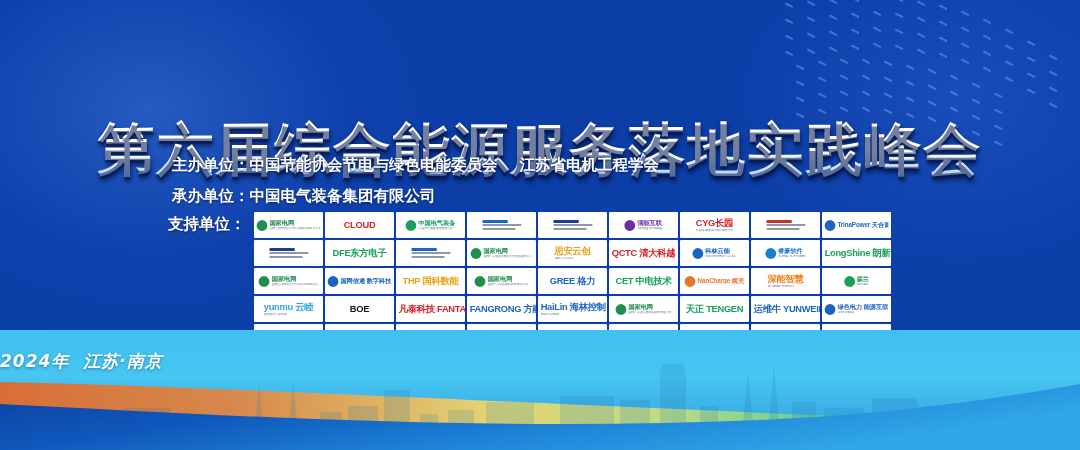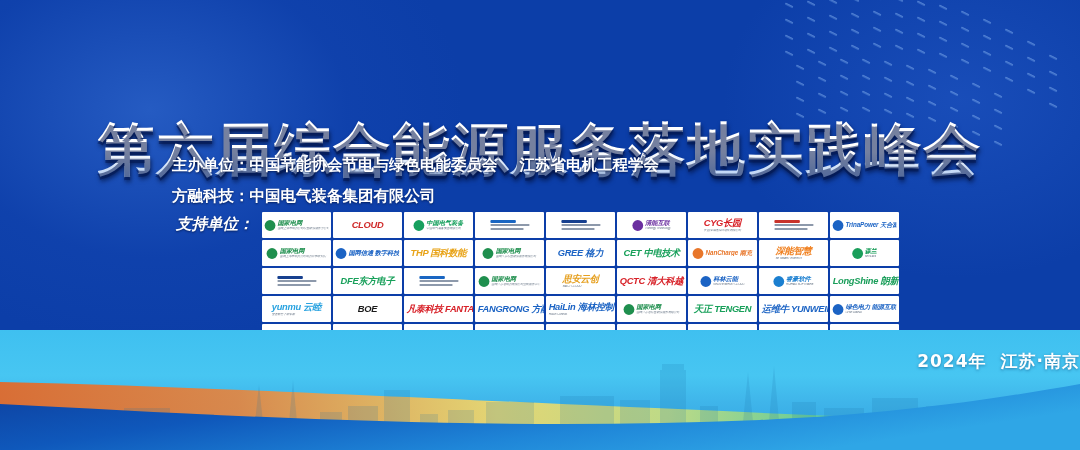--- a/index.html
+++ b/index.html
@@ -54,21 +54,21 @@
   .org-line{
     font-size:15.5px;font-weight:bold;line-height:31px;white-space:nowrap;
     text-shadow:0 1px 2px rgba(2,18,64,.7);
     font-family:"DejaVu Sans","Liberation Sans",sans-serif;
   }
   .org-label{display:inline-block;}
   .org-value{display:inline-block;}
   .org-gap{display:inline-block;width:22px;}
   
   .support-row{
-    position:absolute;left:176px;top:212px;display:flex;align-items:flex-start;font-style:italic;
+    position:absolute;left:168px;top:212px;display:flex;align-items:flex-start;
   }
   .support-label{
     font-size:15.5px;font-weight:bold;color:#fff;white-space:nowrap;
     line-height:20px;padding-top:2px;
     text-shadow:0 1px 2px rgba(2,18,64,.7);
     font-family:"DejaVu Sans","Liberation Sans",sans-serif;
   }
   .logo-grid{
     margin-left:8px;
     display:flex;flex-direction:column;gap:2px;
@@ -121,25 +121,26 @@
   .skyline{
     position:absolute;left:0;bottom:18px;width:1080px;height:76px;opacity:.30;
   }
   .warm-band{
     position:absolute;left:0;bottom:0;width:1080px;height:120px;
   }
   .wave{
     position:absolute;left:0;bottom:0;width:1080px;height:80px;
   }
   .footer-text{
-    position:absolute;left:0;top:20px;width:1080px;text-align:right;
+    position:absolute;left:0;top:20px;width:1080px;text-align:left;
     font-size:17px;font-weight:bold;color:#ffffff;letter-spacing:1px;
     text-shadow:0 1px 3px rgba(10,60,110,.55);
     font-family:"DejaVu Sans","Liberation Sans",sans-serif;
     z-index:6;
+    font-style:italic;
   }
   .footer-text .ft-gap{display:inline-block;width:14px;}
 </style>
 </head>
 <body>
 
 <div id="banner">
 
   <div class="glow-left"></div>
   <div class="glow-right"></div>
@@ -186,21 +187,21 @@
 
   <div class="title-wrap">
     <h1 class="main-title">第六届综合能源服务落地实践峰会</h1>
   </div>
 
   <div class="org-block">
     <div class="org-line">
       <span class="org-label">主办单位：</span><span class="org-value">中国节能协会节电与绿色电能委员会</span><span class="org-gap"></span><span class="org-value">江苏省电机工程学会</span>
     </div>
     <div class="org-line">
-      <span class="org-label">方融科技：</span><span class="org-value">中国电气装备集团有限公司</span>
+      <span class="org-label">承办单位：</span><span class="org-value">中国电气装备集团有限公司</span>
     </div>
   </div>
 
   <div class="support-row">
     <div class="support-label">支持单位：</div>
     <div class="logo-grid" id="logo-grid">
         <div class="logo-row">
           <div class="logo-cell" title="国家电网">
             <div class="lg">
               <span class="lg-mark" style="background: rgb(31, 143, 78);"></span>
@@ -273,94 +274,20 @@
           <div class="logo-cell" title="TrinaPower 天合富家">
             <div class="lg">
               <span class="lg-mark" style="background: rgb(27, 99, 196);"></span>
               <div class="lg-text">
                 <div class="lg-name" style="color: rgb(27, 99, 196);">TrinaPower 天合富家</div>
               </div>
             </div>
           </div>
         </div>
         <div class="logo-row">
-          <div class="logo-cell" title="国家电网">
-            <div class="lg">
-              <span class="lg-mark" style="background: rgb(31, 143, 78);"></span>
-              <div class="lg-text">
-                <div class="lg-name" style="color: rgb(31, 143, 78);">国家电网</div>
-                <div class="lg-sub">国网上海市电力公司电力科学研究院</div>
-              </div>
-            </div>
-          </div>
-          <div class="logo-cell" title="国网信通 数字科技">
-            <div class="lg">
-              <span class="lg-mark" style="background: rgb(27, 99, 196);"></span>
-              <div class="lg-text">
-                <div class="lg-name" style="color: rgb(27, 99, 196);">国网信通 数字科技</div>
-              </div>
-            </div>
-          </div>
-          <div class="logo-cell" title="THP 国科数能">
-            <div class="lg">
-              <div class="lg-text">
-                <div class="lg-big" style="color: rgb(232, 163, 23);">THP 国科数能</div>
-              </div>
-            </div>
-          </div>
-          <div class="logo-cell" title="国家电网">
-            <div class="lg">
-              <span class="lg-mark" style="background: rgb(31, 143, 78);"></span>
-              <div class="lg-text">
-                <div class="lg-name" style="color: rgb(31, 143, 78);">国家电网</div>
-                <div class="lg-sub">国网江苏综合能源服务有限公司</div>
-              </div>
-            </div>
-          </div>
-          <div class="logo-cell" title="GREE 格力">
-            <div class="lg">
-              <div class="lg-text">
-                <div class="lg-big" style="color: rgb(27, 99, 196);">GREE 格力</div>
-              </div>
-            </div>
-          </div>
-          <div class="logo-cell" title="CET 中电技术">
-            <div class="lg">
-              <div class="lg-text">
-                <div class="lg-big" style="color: rgb(24, 160, 90);">CET 中电技术</div>
-              </div>
-            </div>
-          </div>
-          <div class="logo-cell" title="NanCharge 南充">
-            <div class="lg">
-              <span class="lg-mark" style="background: rgb(232, 118, 42);"></span>
-              <div class="lg-text">
-                <div class="lg-name" style="color: rgb(232, 118, 42);">NanCharge 南充</div>
-              </div>
-            </div>
-          </div>
-          <div class="logo-cell" title="深能智慧">
-            <div class="lg">
-              <div class="lg-text">
-                <div class="lg-big" style="color: rgb(240, 128, 32);">深能智慧</div>
-                <div class="lg-sub">SE SMART ENERGY</div>
-              </div>
-            </div>
-          </div>
-          <div class="logo-cell" title="森兰">
-            <div class="lg">
-              <span class="lg-mark" style="background: rgb(26, 158, 90);"></span>
-              <div class="lg-text">
-                <div class="lg-name" style="color: rgb(26, 158, 90);">森兰</div>
-                <div class="lg-sub">SENLAN</div>
-              </div>
-            </div>
-          </div>
-        </div>
-        <div class="logo-row">
           <div class="logo-cell" title="NARI">
             <div class="lg">
               <div class="lg-lines">
                 <div class="lg-bar b1" style="background: rgb(23, 64, 143);"></div>
                 <div class="lg-bar b2"></div>
                 <div class="lg-bar b3"></div>
               </div>
             </div>
           </div>
           <div class="logo-cell" title="DFE东方电子">
@@ -418,20 +345,94 @@
               <div class="lg-text">
                 <div class="lg-name" style="color: rgb(27, 127, 208);">睿豪软件</div>
                 <div class="lg-sub">RUIHAO SOFTWARE</div>
               </div>
             </div>
           </div>
           <div class="logo-cell" title="LongShine 朗新">
             <div class="lg">
               <div class="lg-text">
                 <div class="lg-big" style="color: rgb(26, 158, 90);">LongShine 朗新</div>
+              </div>
+            </div>
+          </div>
+        </div>
+        <div class="logo-row">
+          <div class="logo-cell" title="国家电网">
+            <div class="lg">
+              <span class="lg-mark" style="background: rgb(31, 143, 78);"></span>
+              <div class="lg-text">
+                <div class="lg-name" style="color: rgb(31, 143, 78);">国家电网</div>
+                <div class="lg-sub">国网上海市电力公司电力科学研究院</div>
+              </div>
+            </div>
+          </div>
+          <div class="logo-cell" title="国网信通 数字科技">
+            <div class="lg">
+              <span class="lg-mark" style="background: rgb(27, 99, 196);"></span>
+              <div class="lg-text">
+                <div class="lg-name" style="color: rgb(27, 99, 196);">国网信通 数字科技</div>
+              </div>
+            </div>
+          </div>
+          <div class="logo-cell" title="THP 国科数能">
+            <div class="lg">
+              <div class="lg-text">
+                <div class="lg-big" style="color: rgb(232, 163, 23);">THP 国科数能</div>
+              </div>
+            </div>
+          </div>
+          <div class="logo-cell" title="国家电网">
+            <div class="lg">
+              <span class="lg-mark" style="background: rgb(31, 143, 78);"></span>
+              <div class="lg-text">
+                <div class="lg-name" style="color: rgb(31, 143, 78);">国家电网</div>
+                <div class="lg-sub">国网江苏综合能源服务有限公司</div>
+              </div>
+            </div>
+          </div>
+          <div class="logo-cell" title="GREE 格力">
+            <div class="lg">
+              <div class="lg-text">
+                <div class="lg-big" style="color: rgb(27, 99, 196);">GREE 格力</div>
+              </div>
+            </div>
+          </div>
+          <div class="logo-cell" title="CET 中电技术">
+            <div class="lg">
+              <div class="lg-text">
+                <div class="lg-big" style="color: rgb(24, 160, 90);">CET 中电技术</div>
+              </div>
+            </div>
+          </div>
+          <div class="logo-cell" title="NanCharge 南充">
+            <div class="lg">
+              <span class="lg-mark" style="background: rgb(232, 118, 42);"></span>
+              <div class="lg-text">
+                <div class="lg-name" style="color: rgb(232, 118, 42);">NanCharge 南充</div>
+              </div>
+            </div>
+          </div>
+          <div class="logo-cell" title="深能智慧">
+            <div class="lg">
+              <div class="lg-text">
+                <div class="lg-big" style="color: rgb(240, 128, 32);">深能智慧</div>
+                <div class="lg-sub">SE SMART ENERGY</div>
+              </div>
+            </div>
+          </div>
+          <div class="logo-cell" title="森兰">
+            <div class="lg">
+              <span class="lg-mark" style="background: rgb(26, 158, 90);"></span>
+              <div class="lg-text">
+                <div class="lg-name" style="color: rgb(26, 158, 90);">森兰</div>
+                <div class="lg-sub">SENLAN</div>
               </div>
             </div>
           </div>
         </div>
         <div class="logo-row">
           <div class="logo-cell" title="yunmu 云睦">
             <div class="lg">
               <div class="lg-text">
                 <div class="lg-big" style="color: rgb(42, 163, 224);">yunmu 云睦</div>
                 <div class="lg-sub">全面数智了能专家</div>

